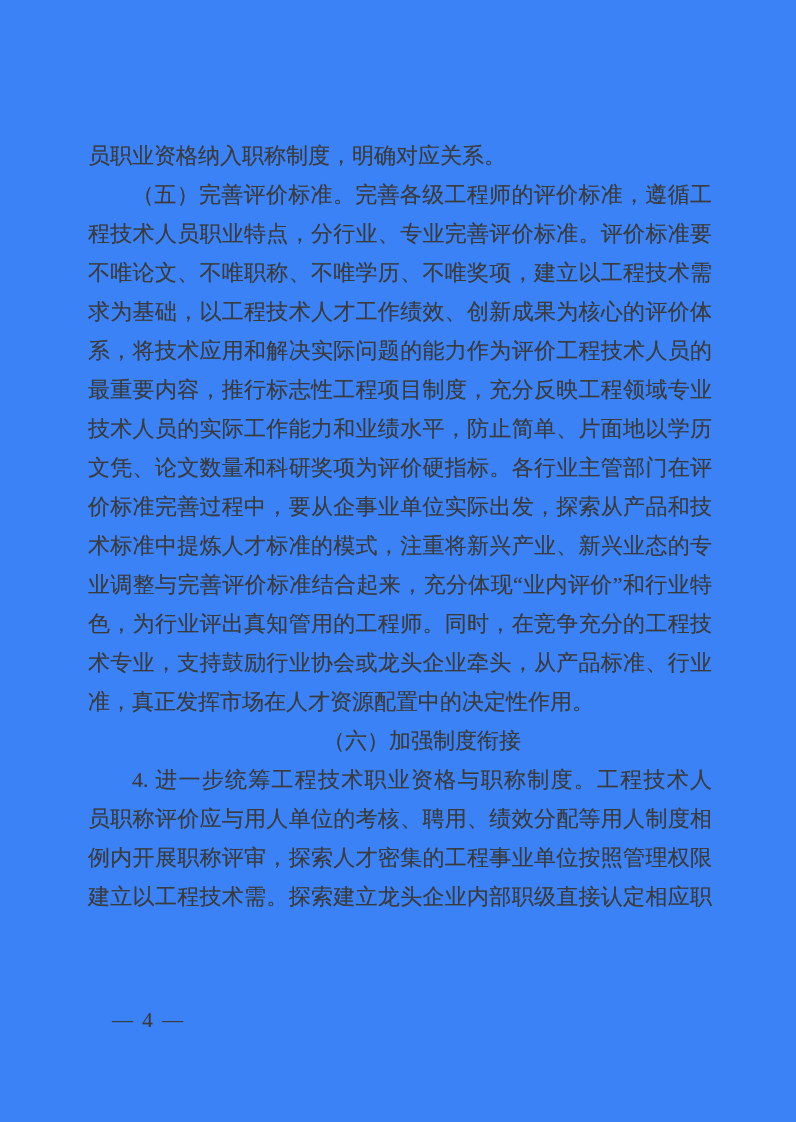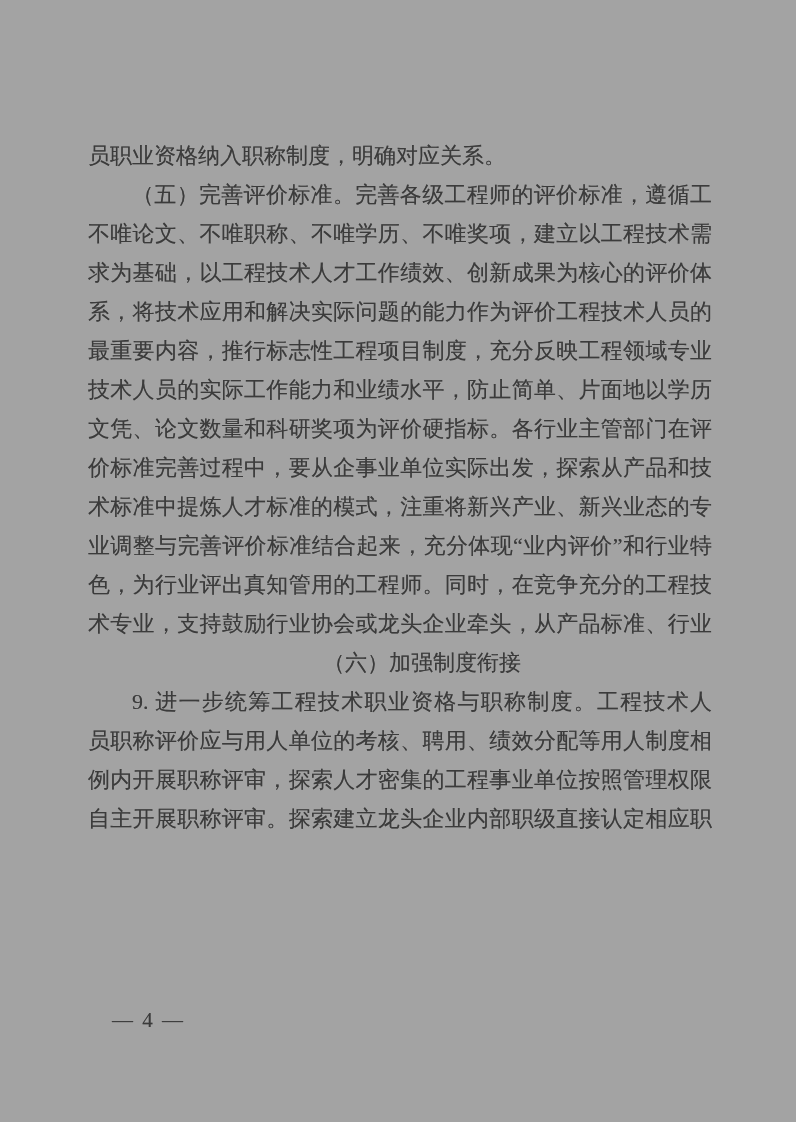--- a/index.html
+++ b/index.html
@@ -12,21 +12,21 @@
     height: 1122px;
     position: relative;
     overflow: hidden;
     font-family: "Liberation Serif", "DejaVu Serif", serif;
   }
   .page {
     position: absolute;
     left: 0; top: 0;
     width: 796px;
     height: 1122px;
-    background: #a3a3a3;
+    background: #3b82f6;
   }
   .text-block {
     position: absolute;
     left: 88px;
     top: 136px;
     width: 624px;
     color: #3b3b3b;
   }
   .line {
     font-size: 22px;
@@ -58,31 +58,33 @@
     text-shadow: 0 0 0.4px rgba(60,60,60,0.55);
   }
 </style>
 </head>
 <body style="background: rgb(255, 255, 255);">
 
 <div class="page">
   <div class="text-block" style="color: rgb(59, 59, 59);">
       <div class="line">员职业资格纳入职称制度，明确对应关系。</div>
       <div class="line fill indent">（五）完善评价标准。完善各级工程师的评价标准，遵循工</div>
+      <div class="line fill">程技术人员职业特点，分行业、专业完善评价标准。评价标准要</div>
       <div class="line fill">不唯论文、不唯职称、不唯学历、不唯奖项，建立以工程技术需</div>
       <div class="line fill">求为基础，以工程技术人才工作绩效、创新成果为核心的评价体</div>
       <div class="line fill">系，将技术应用和解决实际问题的能力作为评价工程技术人员的</div>
       <div class="line fill">最重要内容，推行标志性工程项目制度，充分反映工程领域专业</div>
       <div class="line fill">技术人员的实际工作能力和业绩水平，防止简单、片面地以学历</div>
       <div class="line fill">文凭、论文数量和科研奖项为评价硬指标。各行业主管部门在评</div>
       <div class="line fill">价标准完善过程中，要从企事业单位实际出发，探索从产品和技</div>
       <div class="line fill">术标准中提炼人才标准的模式，注重将新兴产业、新兴业态的专</div>
       <div class="line fill">业调整与完善评价标准结合起来，充分体现“业内评价”和行业特</div>
       <div class="line fill">色，为行业评出真知管用的工程师。同时，在竞争充分的工程技</div>
       <div class="line fill">术专业，支持鼓励行业协会或龙头企业牵头，从产品标准、行业</div>
+      <div class="line">准，真正发挥市场在人才资源配置中的决定性作用。</div>
       <div class="line indent">（六）加强制度衔接</div>
-      <div class="line fill indent">9. 进一步统筹工程技术职业资格与职称制度。工程技术人</div>
+      <div class="line fill indent">4. 进一步统筹工程技术职业资格与职称制度。工程技术人</div>
       <div class="line fill">员职称评价应与用人单位的考核、聘用、绩效分配等用人制度相</div>
       <div class="line fill">例内开展职称评审，探索人才密集的工程事业单位按照管理权限</div>
-      <div class="line fill">自主开展职称评审。探索建立龙头企业内部职级直接认定相应职</div>
+      <div class="line fill">建立以工程技术需。探索建立龙头企业内部职级直接认定相应职</div>
     </div>
   <div class="footer" style="color: rgb(59, 59, 59);">— 4 —</div>
 </div>
 
 </body></html>

